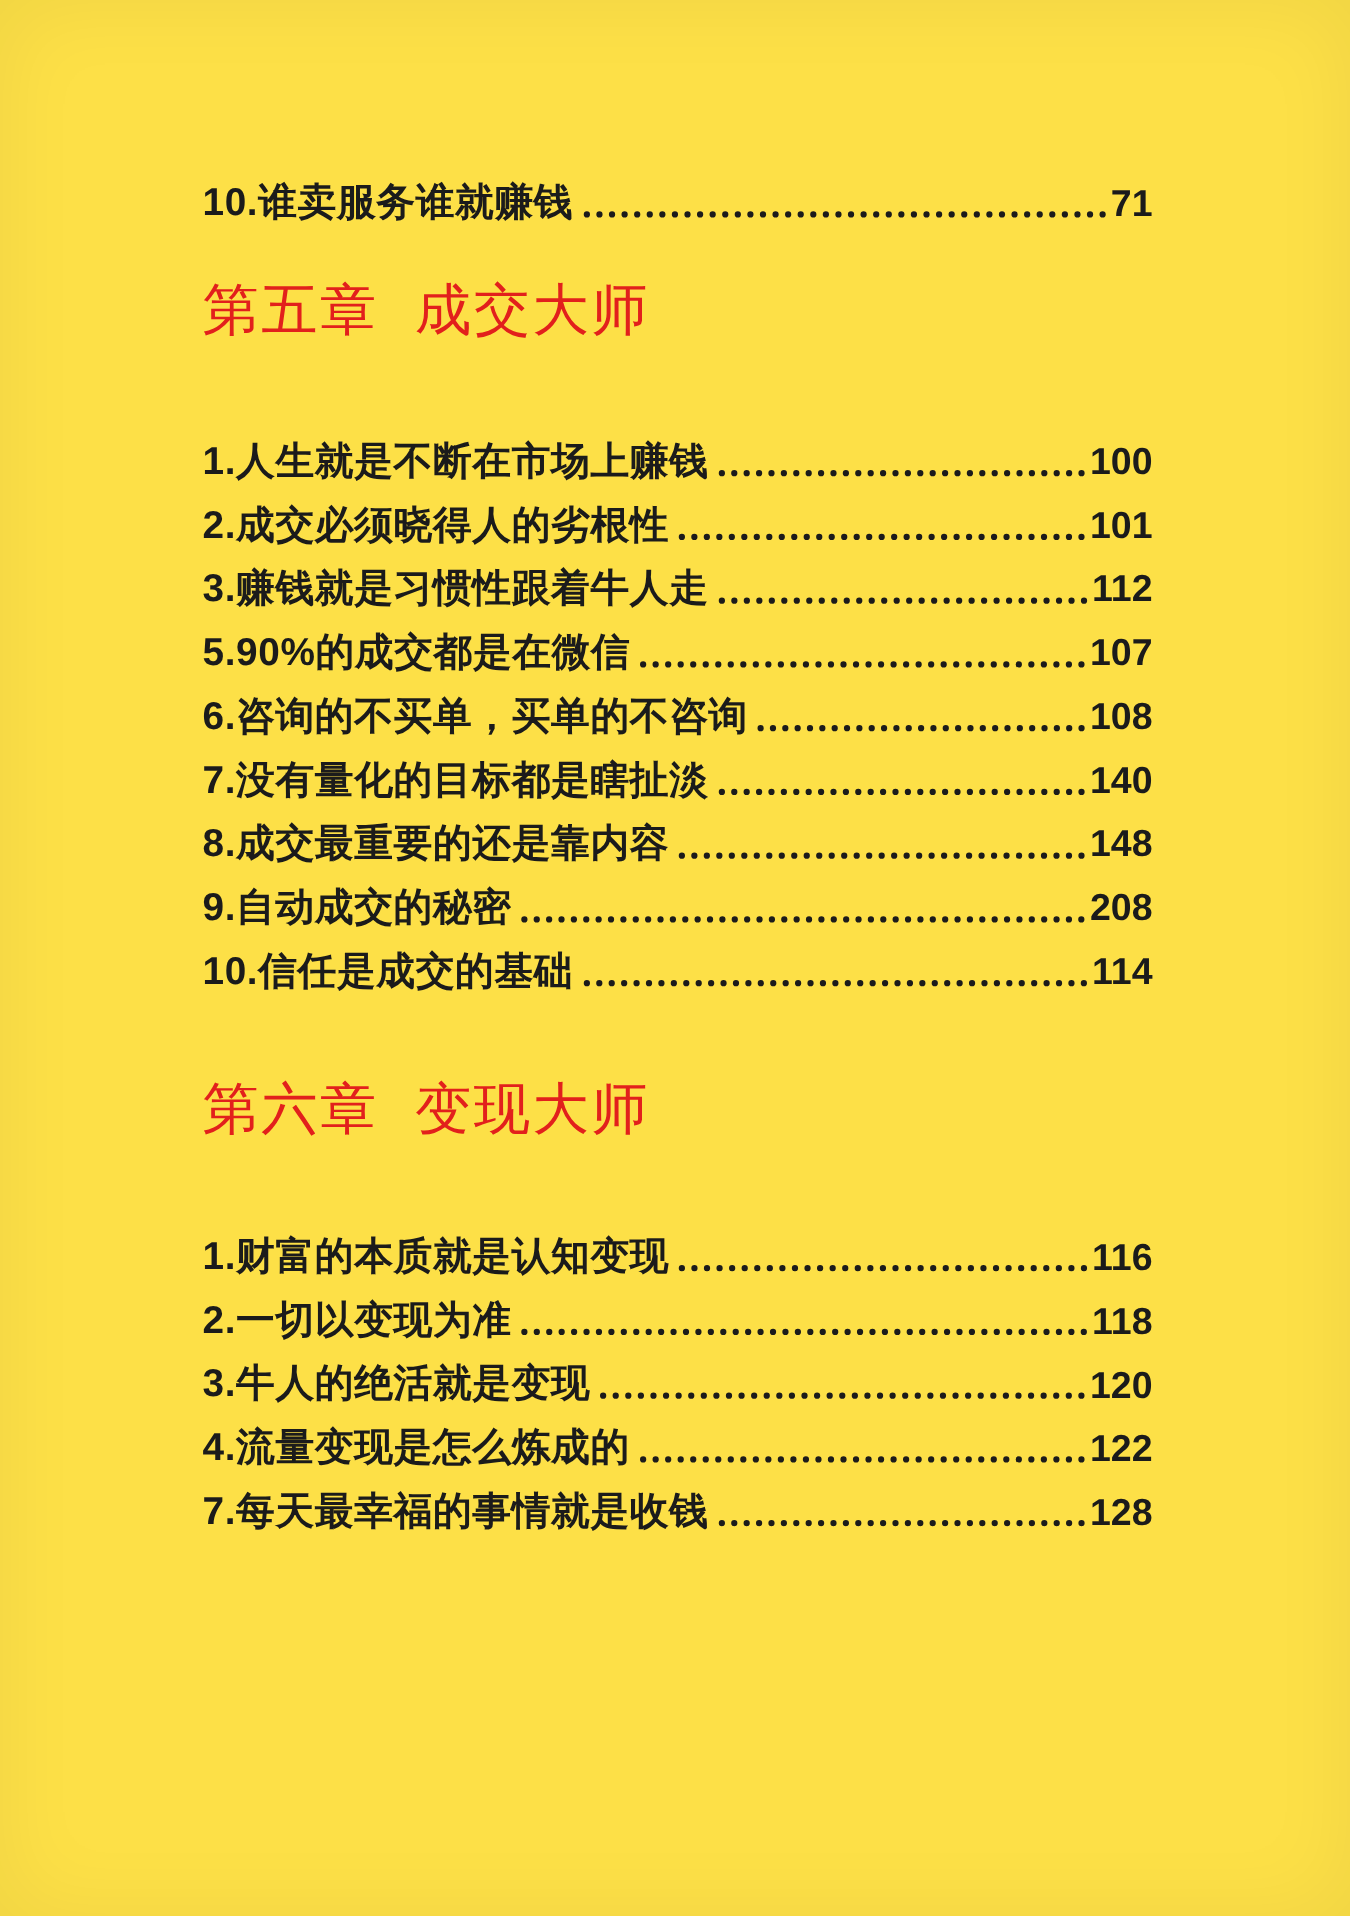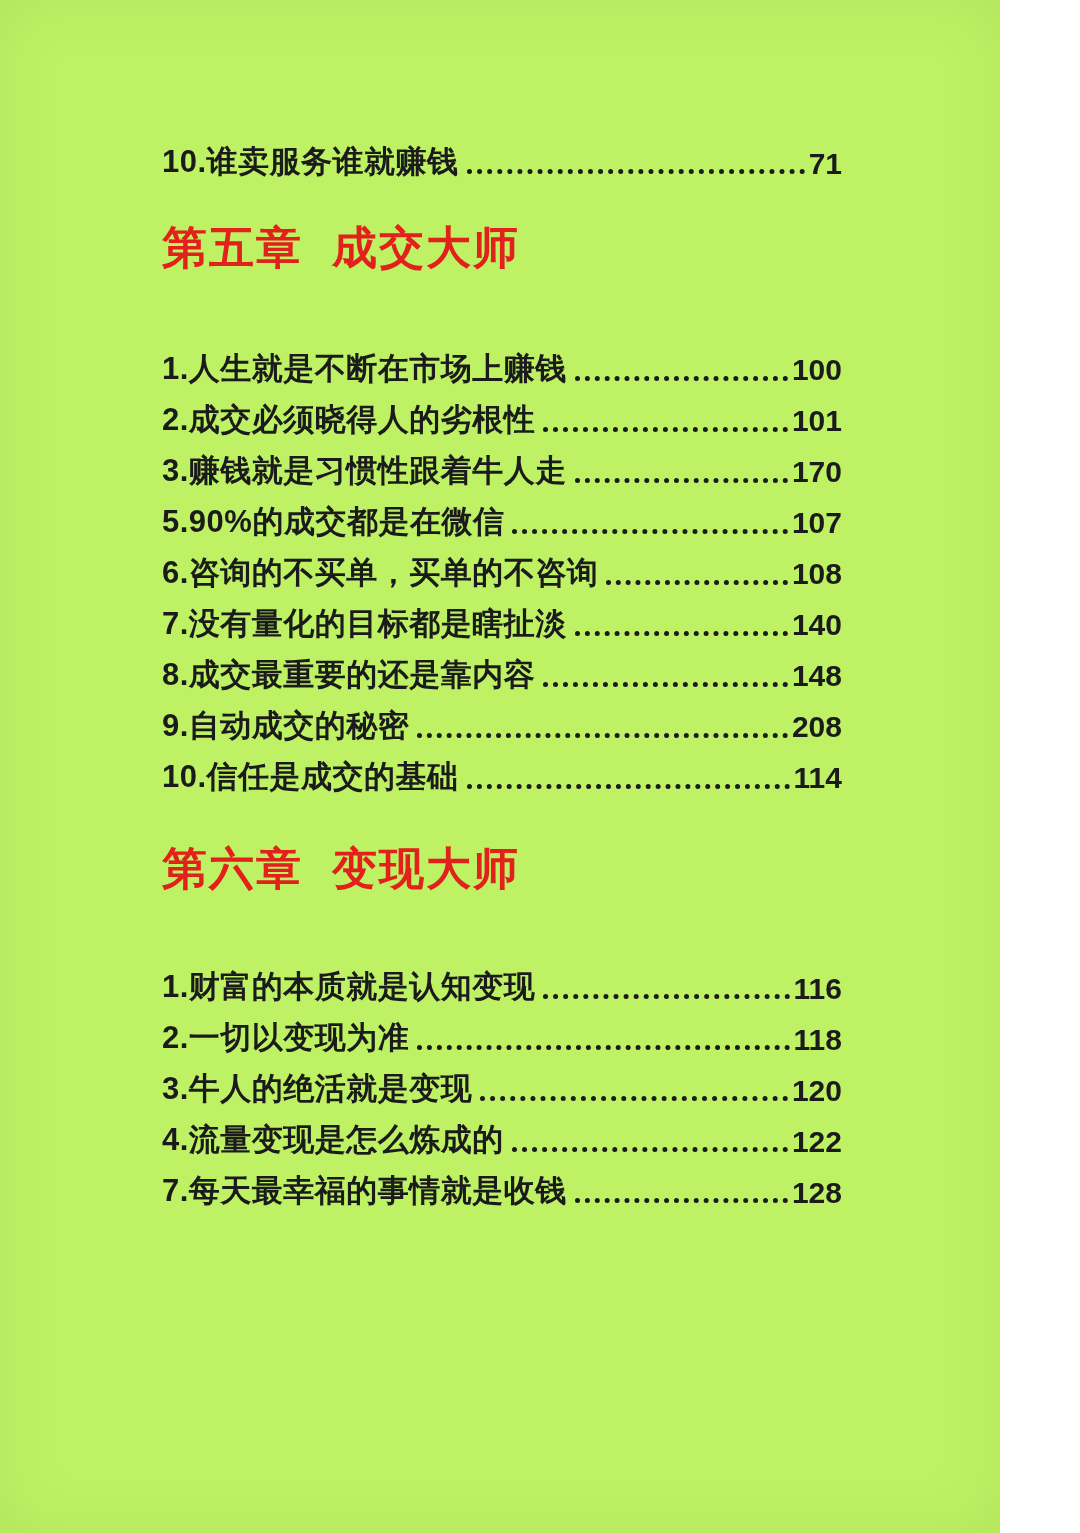--- a/index.html
+++ b/index.html
@@ -9,25 +9,25 @@
   body {
     width: 1080px;
     height: 1533px;
     background: #ffffff;
     font-family: "Liberation Sans", "DejaVu Sans", sans-serif;
     color: #1b1b1b;
     position: relative;
     overflow: hidden;
   }
   .page {
-    width: 1000px;
+    width: 1080px;
     height: 1533px;
     box-sizing: border-box;
     padding: 128px 158px 0 162px;
-    background: #bef264;
+    background: #fde047;
     
     box-shadow: inset 0 0 70px rgba(0,0,0,0.06);
   }
   .toc-row {
     display: flex;
     align-items: flex-end;
     height: 51px;
     font-weight: 700;
   }
   .entry-label {
@@ -42,31 +42,31 @@
     margin: 0 4px 5px 8px;
     min-width: 20px;
   }
   .entry-page {
     font-size: 30px;
     line-height: 1.05;
     white-space: nowrap;
   }
   .chapter-heading {
     font-size: 45px;
-    font-weight: 700;
+    font-weight: 400;
     line-height: 1.1;
     letter-spacing: 2px;
     white-space: pre;
   }
   .chapter-heading.first {
     margin-top: 44px;
     margin-bottom: 62px;
   }
   .chapter-heading.second {
-    margin-top: 50px;
+    margin-top: 68px;
     margin-bottom: 60px;
   }
   .item-list {
     display: block;
   }
 </style>
 </head>
 <body>
 
 <div class="page">
@@ -86,21 +86,21 @@
           <span class="entry-page">100</span>
         </div>
         <div class="toc-row">
           <span class="entry-label">2.成交必须晓得人的劣根性</span>
           <span class="dot-leader"></span>
           <span class="entry-page">101</span>
         </div>
         <div class="toc-row">
           <span class="entry-label">3.赚钱就是习惯性跟着牛人走</span>
           <span class="dot-leader"></span>
-          <span class="entry-page">170</span>
+          <span class="entry-page">112</span>
         </div>
         <div class="toc-row">
           <span class="entry-label">5.90%的成交都是在微信</span>
           <span class="dot-leader"></span>
           <span class="entry-page">107</span>
         </div>
         <div class="toc-row">
           <span class="entry-label">6.咨询的不买单，买单的不咨询</span>
           <span class="dot-leader"></span>
           <span class="entry-page">108</span>

